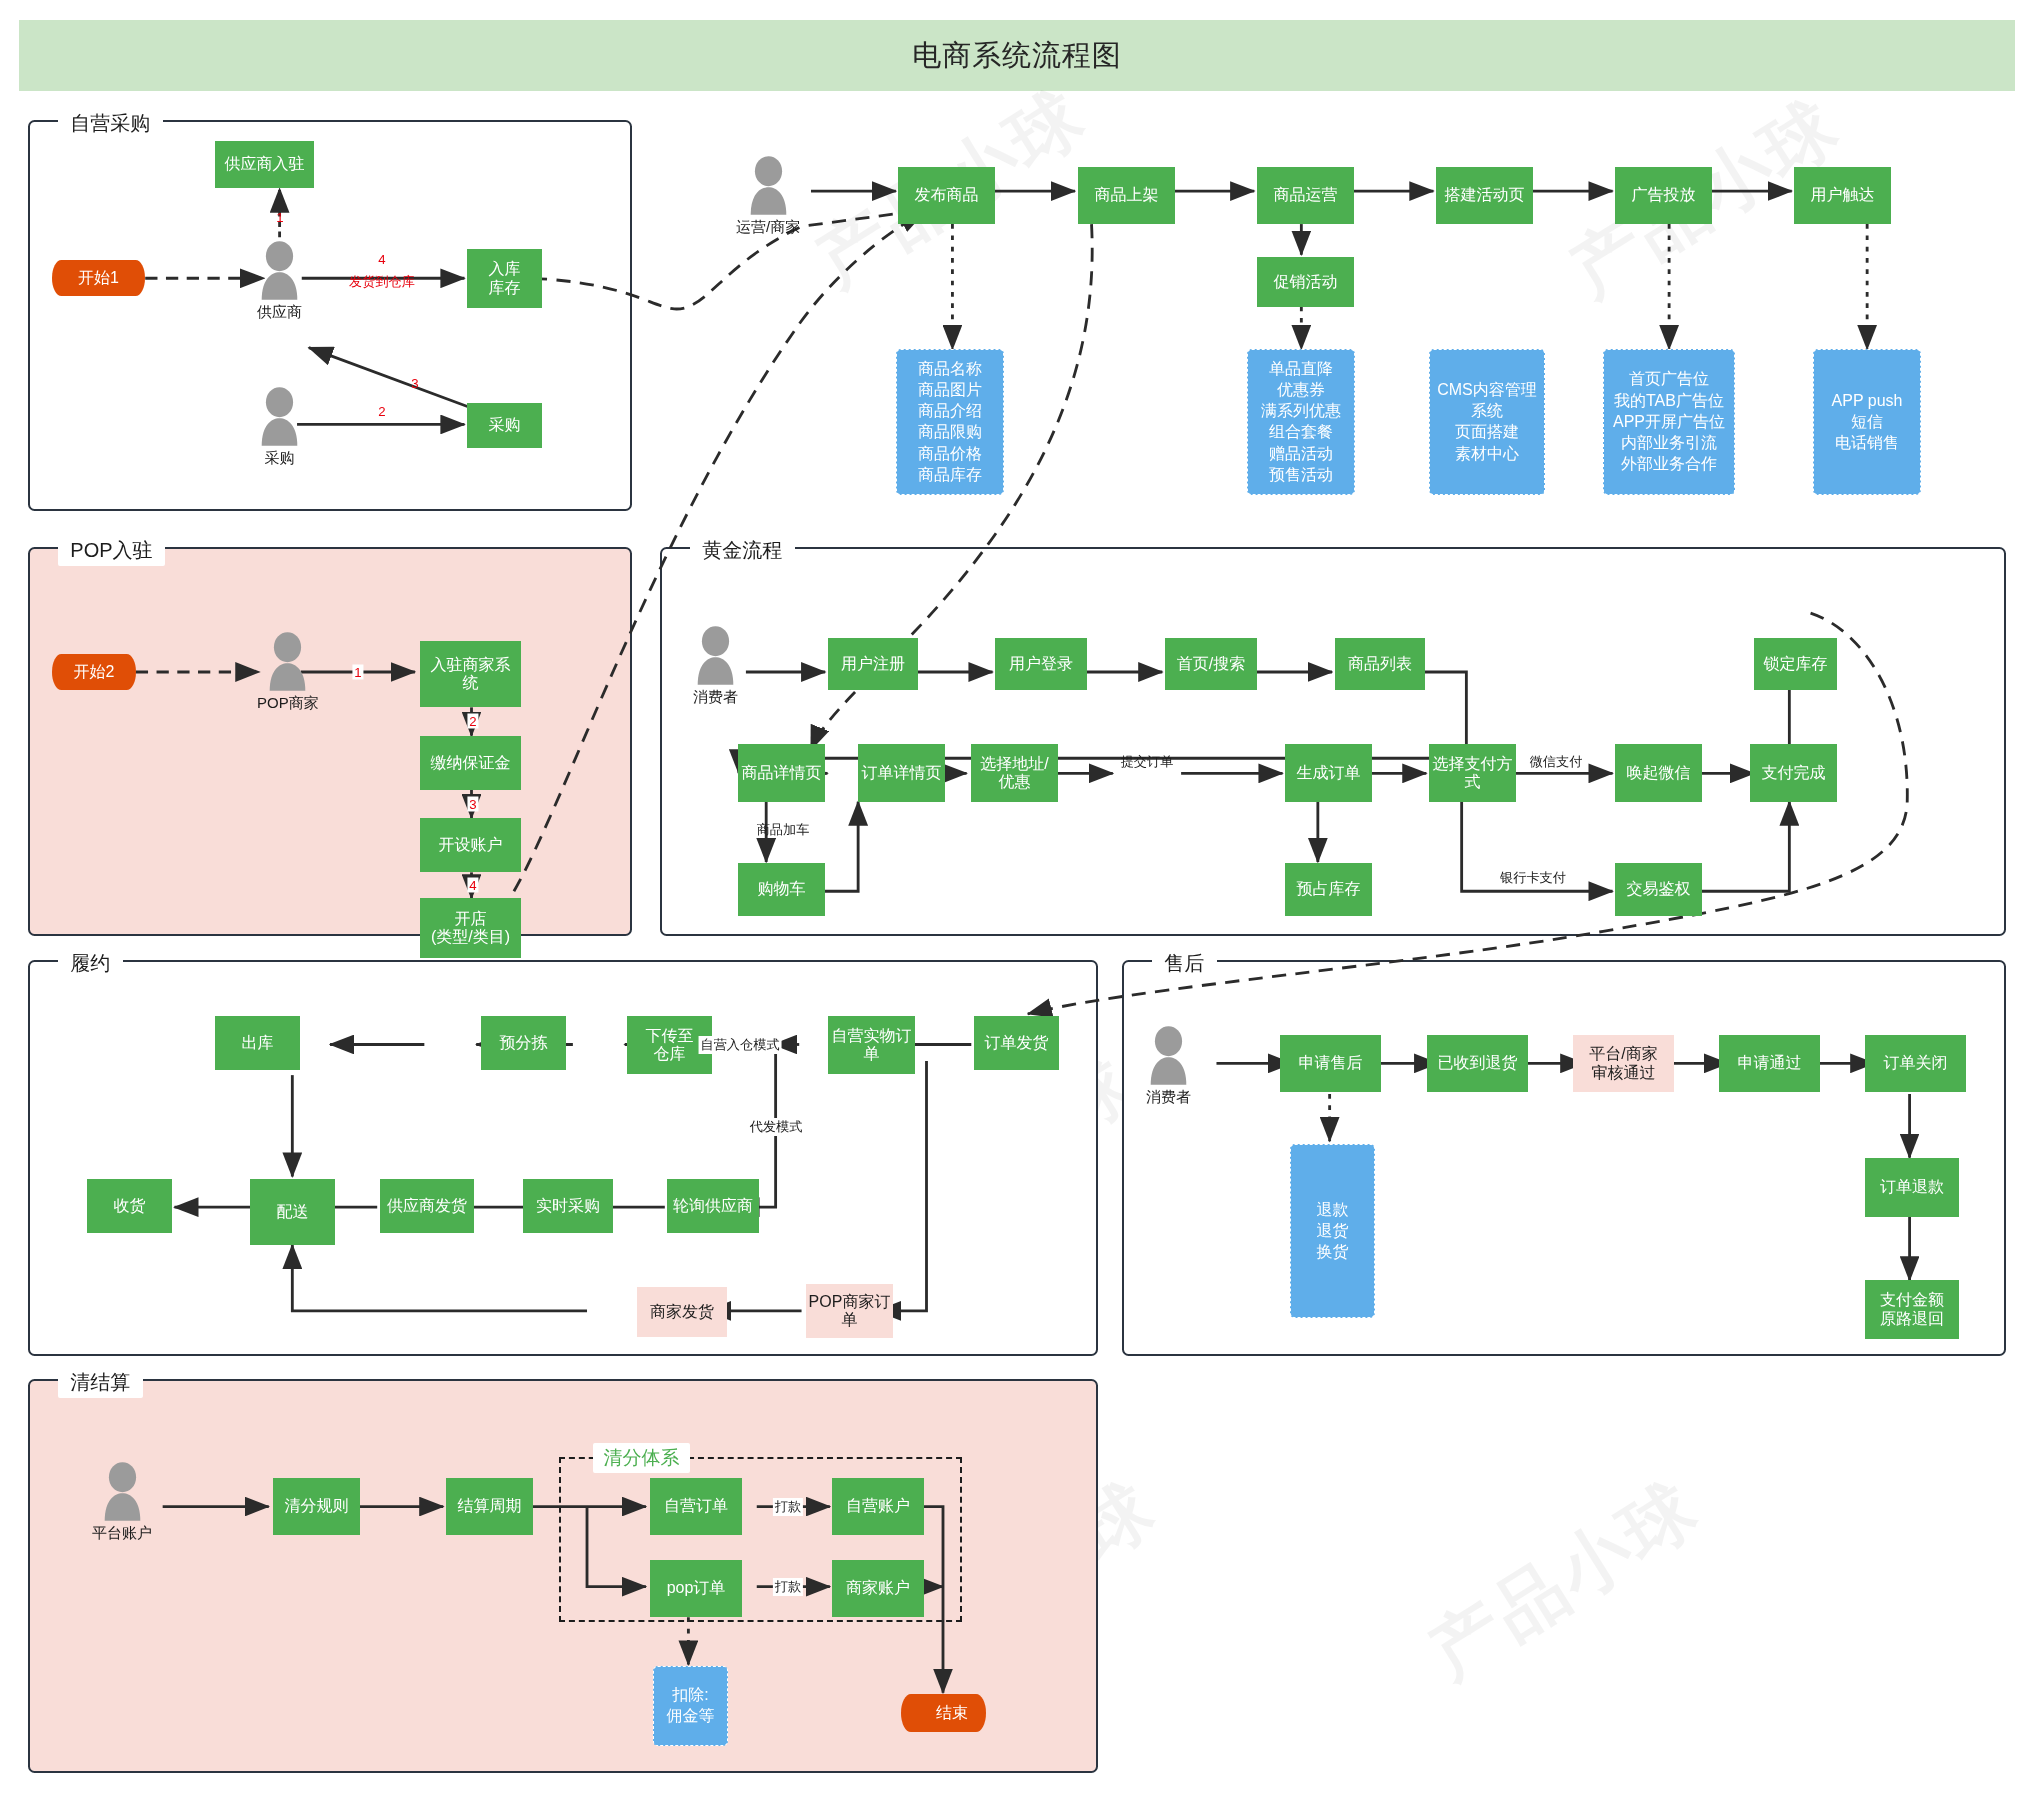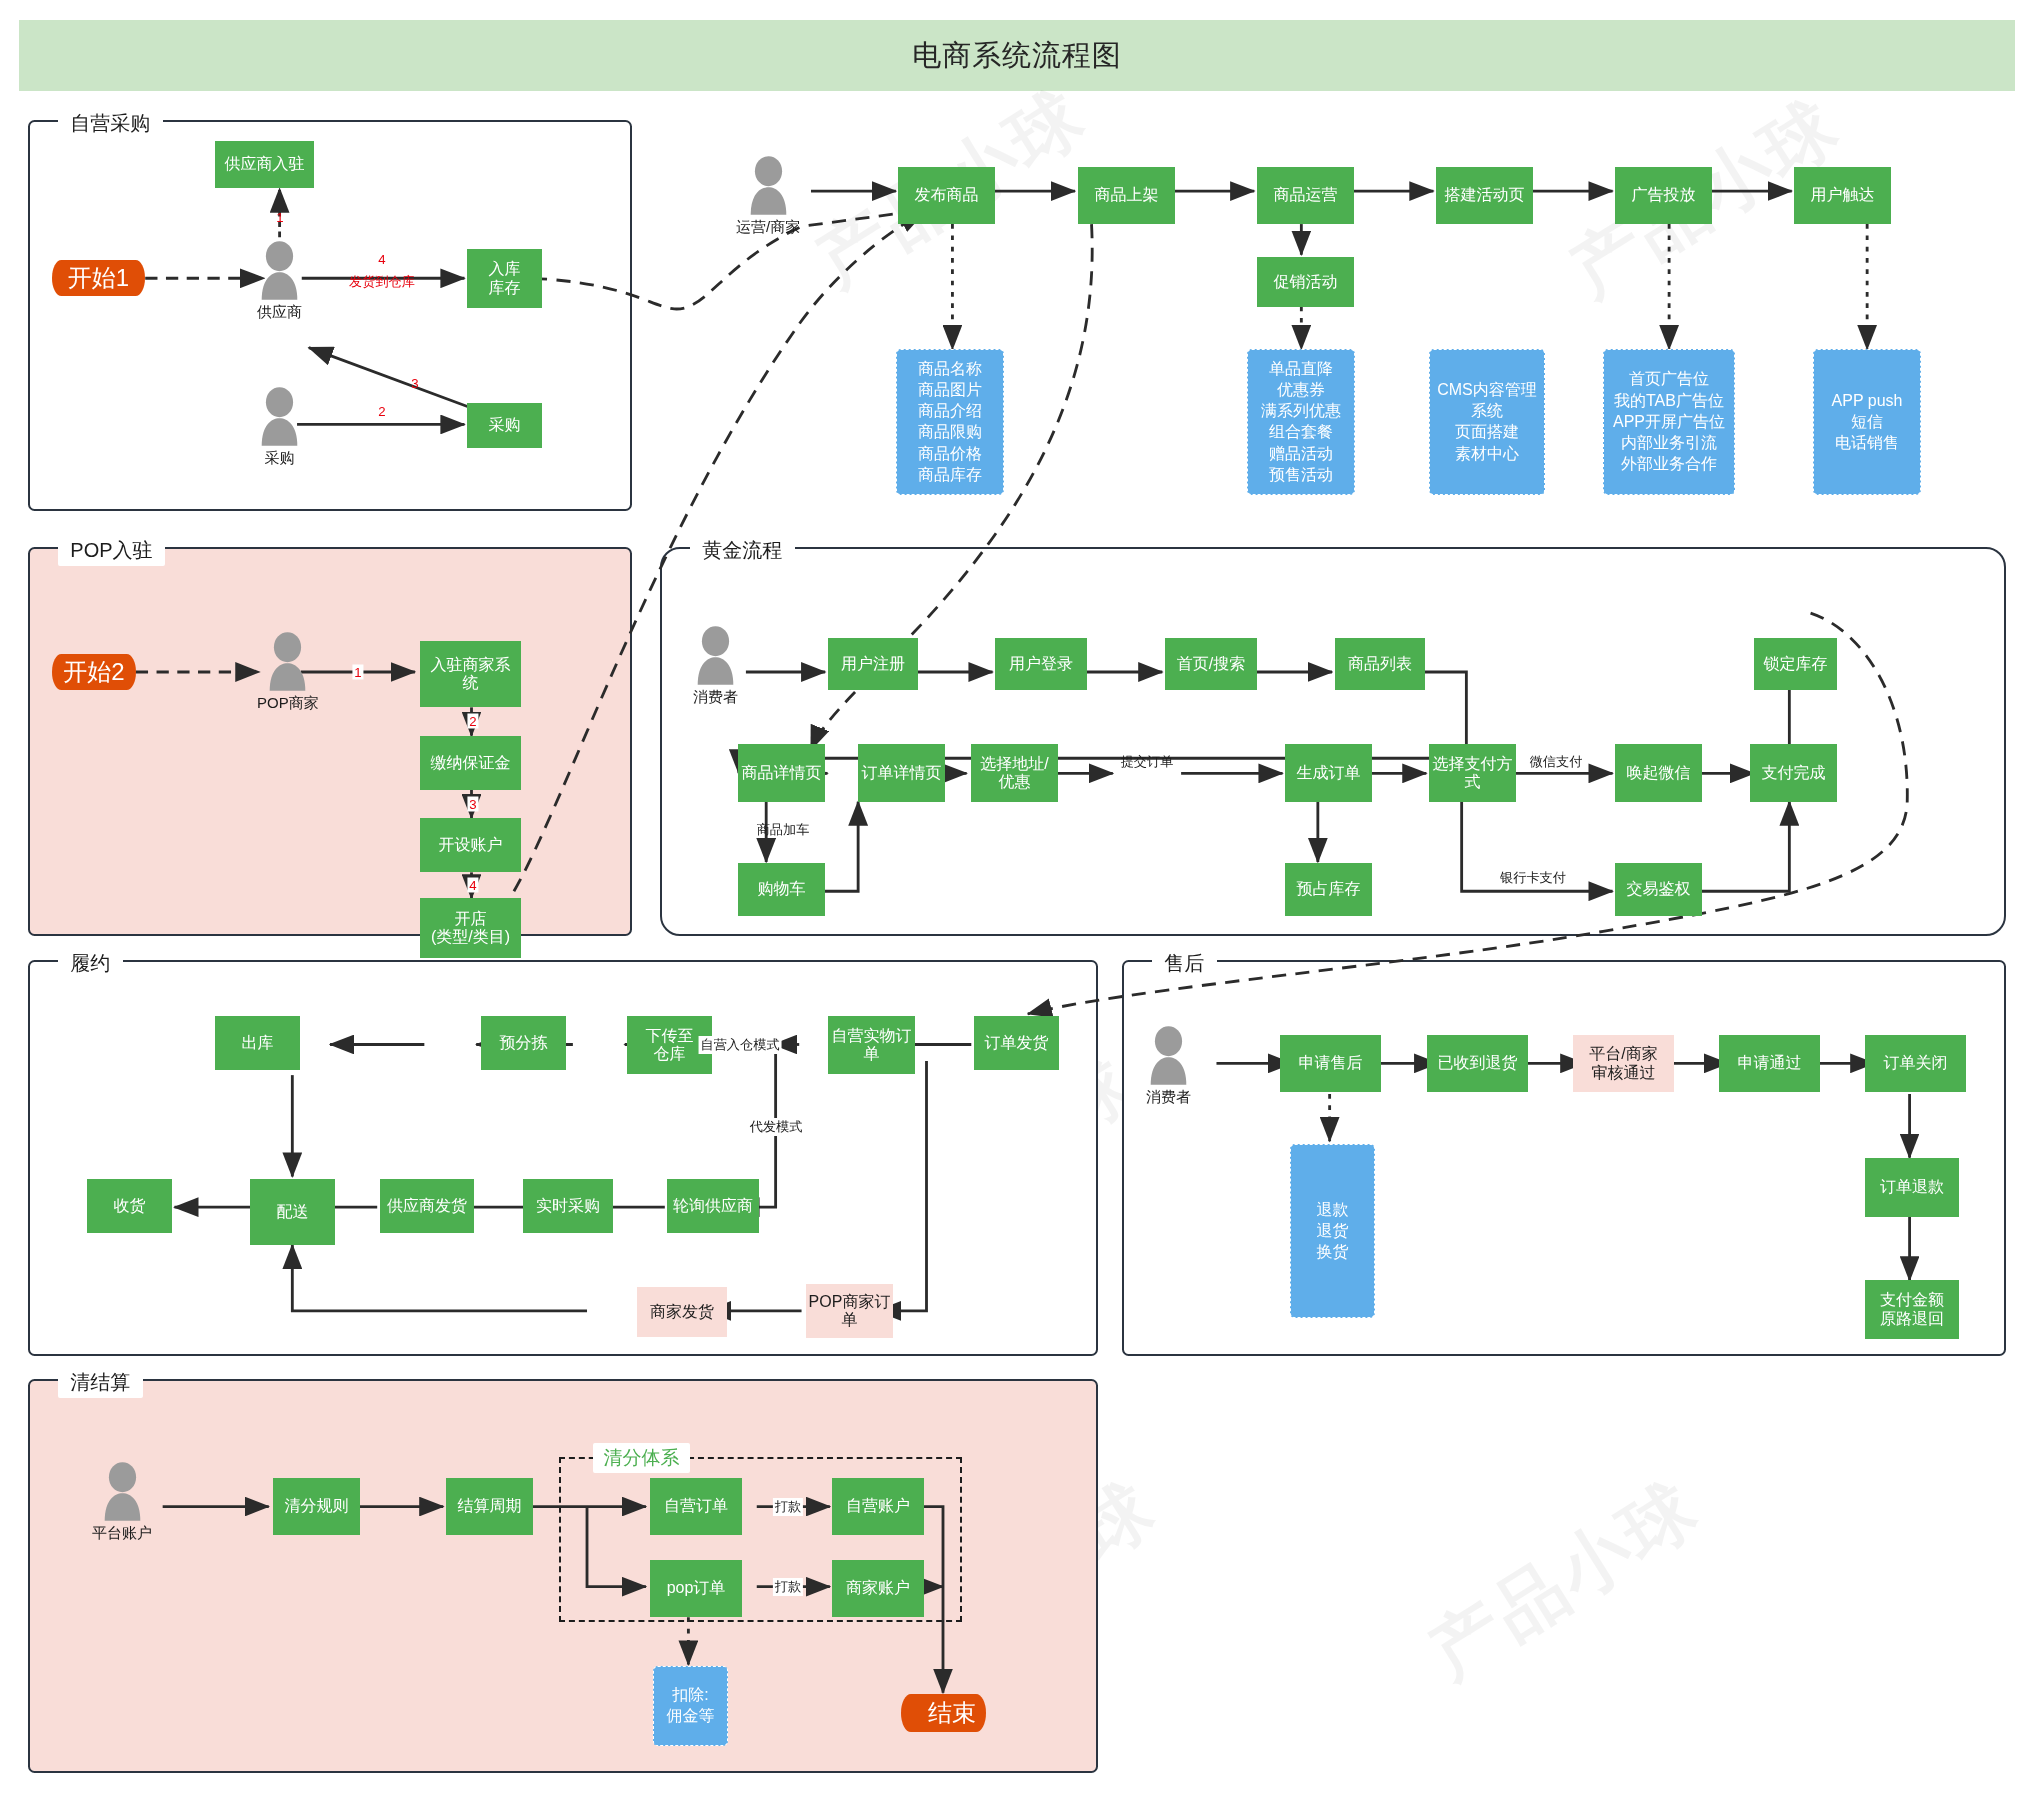--- a/index.html
+++ b/index.html
@@ -25,21 +25,21 @@
   .section.white > .section-label{background:#fff;}
   .section.pink > .section-label{background:#fff;}
 
   
   .node{position:absolute;box-sizing:border-box;display:flex;align-items:center;justify-content:center;
         text-align:center;line-height:1.15;}
   .node.green{background:#4CAF50;color:#fff;font-size:16px;}
   .node.pinkbox{background:#f9ddd8;color:#1d1d1d;font-size:16px;}
   .node.blue{background:#5FAEEA;color:#fff;font-size:16px;
         border:1.4px dashed #ffffff;border-radius:4.7px;}
-  .node.start{background:#E04E06;color:#fff;font-size:24px;border-radius:12.3px/23.6px;}
+  .node.start{background:#E04E06;color:#fff;font-size:16px;border-radius:12.3px/23.6px;}
   .node.blue .lines{display:flex;flex-direction:column;gap:2.8px;}
 
   
   .actor{position:absolute;display:flex;flex-direction:column;align-items:center;}
   .actor svg{display:block;}
   .actor .alabel{margin-top:2.8px;font-size:15px;color:#1c1c1c;white-space:nowrap;}
 
   
   .elabel{position:absolute;font-size:13.2px;color:#1c1c1c;background:#fff;padding:0 1.9px;
      white-space:nowrap;transform:translate(-50%,-50%);}
@@ -78,21 +78,21 @@
 
   <div class="section white" style="left:28px;top:120px;width:604px;height:391px;">
     <div class="section-label" style="left:28px;top:-14px;">自营采购</div>
   </div>
 
 
   <div class="section pink" style="left:28px;top:547px;width:604px;height:389px;">
     <div class="section-label" style="left:28px;top:-14px;">POP入驻</div>
   </div>
 
-  <div class="section white" style="left:660px;top:547px;width:1346px;height:389px;border-radius:20px;">
+  <div class="section white" style="left:660px;top:547px;width:1346px;height:389px;">
     <div class="section-label" style="left:28px;top:-14px;">黄金流程</div>
   </div>
 
   <div class="section white" style="left:28px;top:960px;width:1070px;height:396px;">
     <div class="section-label" style="left:28px;top:-14px;">履约</div>
   </div>
 
   <div class="section white" style="left:1122px;top:960px;width:884px;height:396px;">
     <div class="section-label" style="left:28px;top:-14px;">售后</div>
   </div>

